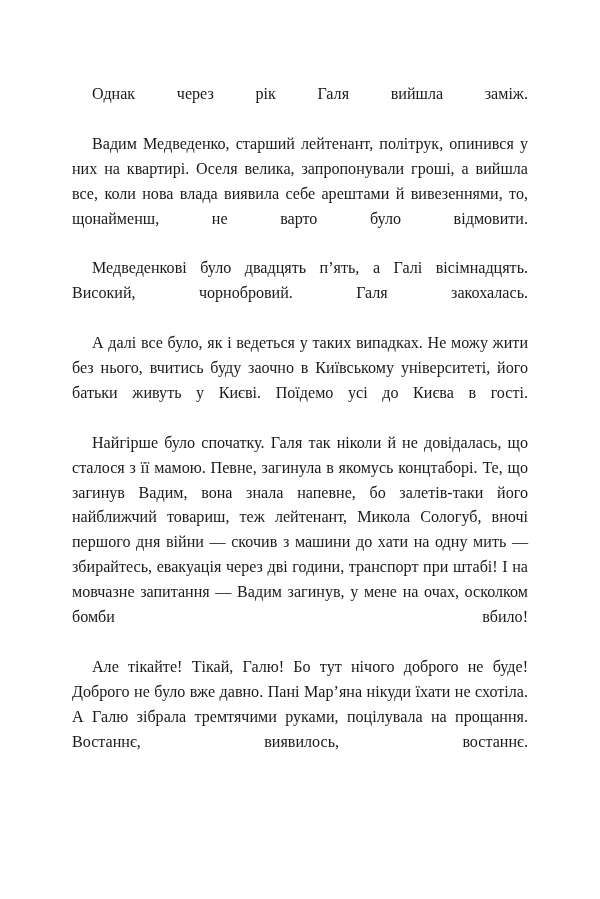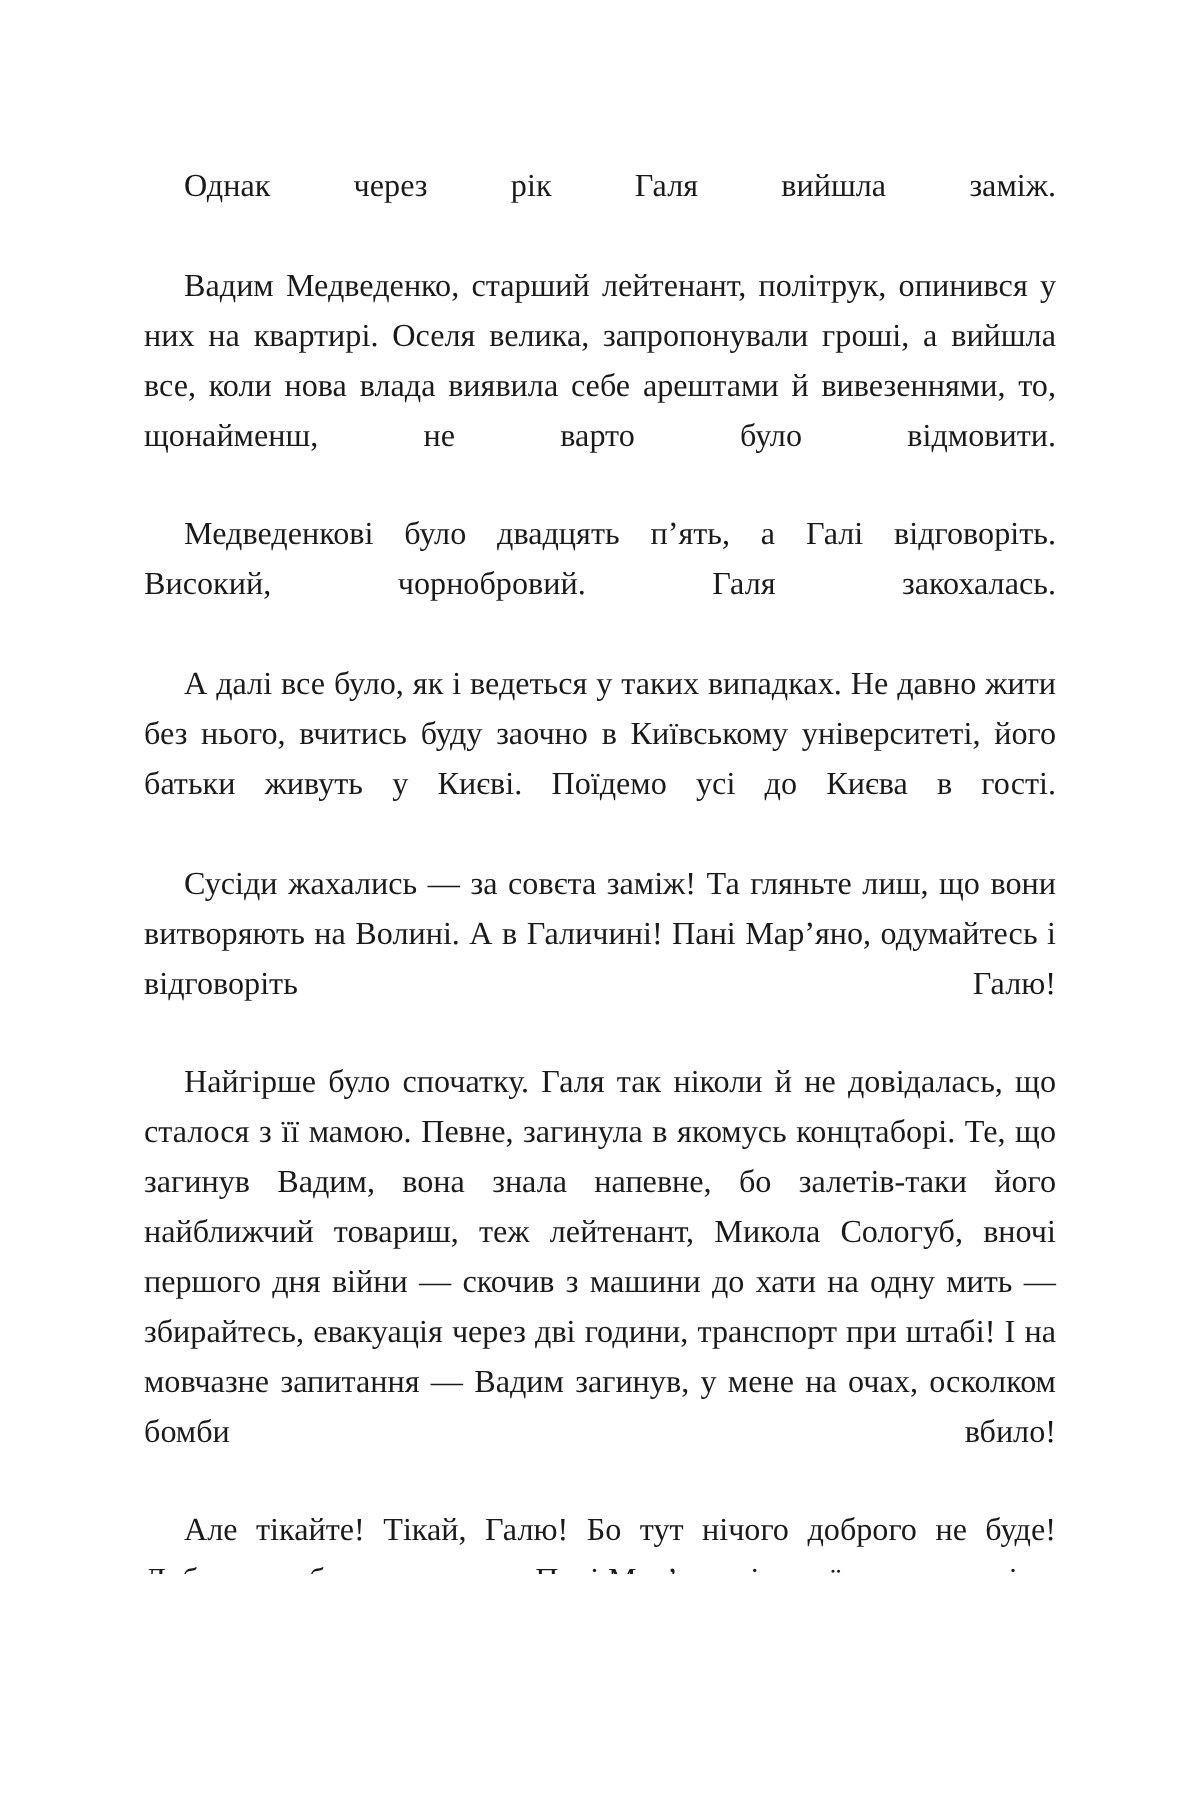--- a/index.html
+++ b/index.html
@@ -54,23 +54,22 @@
   }
 </style>
 </head>
 <body>
 
 <div class="page">
 
   <div class="text-block">
     <p class="para">Однак через рік Галя вийшла заміж.</p>
     <p class="para">Вадим Медведенко, старший лейтенант, політрук, опинився у них на квартирі. Оселя велика, запропонували гроші, а вийшла все, коли нова влада виявила себе арештами й вивезеннями, то, щонайменш, не варто було відмовити.</p>
-    <p class="para">Медведенкові було двадцять п’ять, а Галі відговоріть. Високий, чорнобровий. Галя закохалась.</p>
-    <p class="para">А далі все було, як і ведеться у таких випадках. Не давно жити без нього, вчитись буду заочно в Київському університеті, його батьки живуть у Києві. Поїдемо усі до Києва в гості.</p>
-    <p class="para">Сусіди жахались — за совєта заміж! Та гляньте лиш, що вони витворяють на Волині. А в Галичині! Пані Мар’яно, одумайтесь і відговоріть Галю!</p>
+    <p class="para">Медведенкові було двадцять п’ять, а Галі вісімнадцять. Високий, чорнобровий. Галя закохалась.</p>
+    <p class="para">А далі все було, як і ведеться у таких випадках. Не можу жити без нього, вчитись буду заочно в Київському університеті, його батьки живуть у Києві. Поїдемо усі до Києва в гості.</p>
     <p class="para">Найгірше було спочатку. Галя так ніколи й не довідалась, що сталося з її мамою. Певне, загинула в якомусь концтаборі. Те, що загинув Вадим, вона знала напевне, бо залетів-таки його найближчий товариш, теж лейтенант, Микола Сологуб, вночі першого дня війни — скочив з машини до хати на одну мить — збирайтесь, евакуація через дві години, транспорт при штабі! І на мовчазне запитання — Вадим загинув, у мене на очах, осколком бомби вбило!</p>
     <p class="para">Але тікайте! Тікай, Галю! Бо тут нічого доброго не буде! Доброго не було вже давно. Пані Мар’яна нікуди їхати не схотіла. А Галю зібрала тремтячими руками, поцілувала на прощання. Востаннє, виявилось, востаннє.</p>
 
   </div>
 
   <div class="page-number">5</div>
 
 </div>
 
 </body></html>

